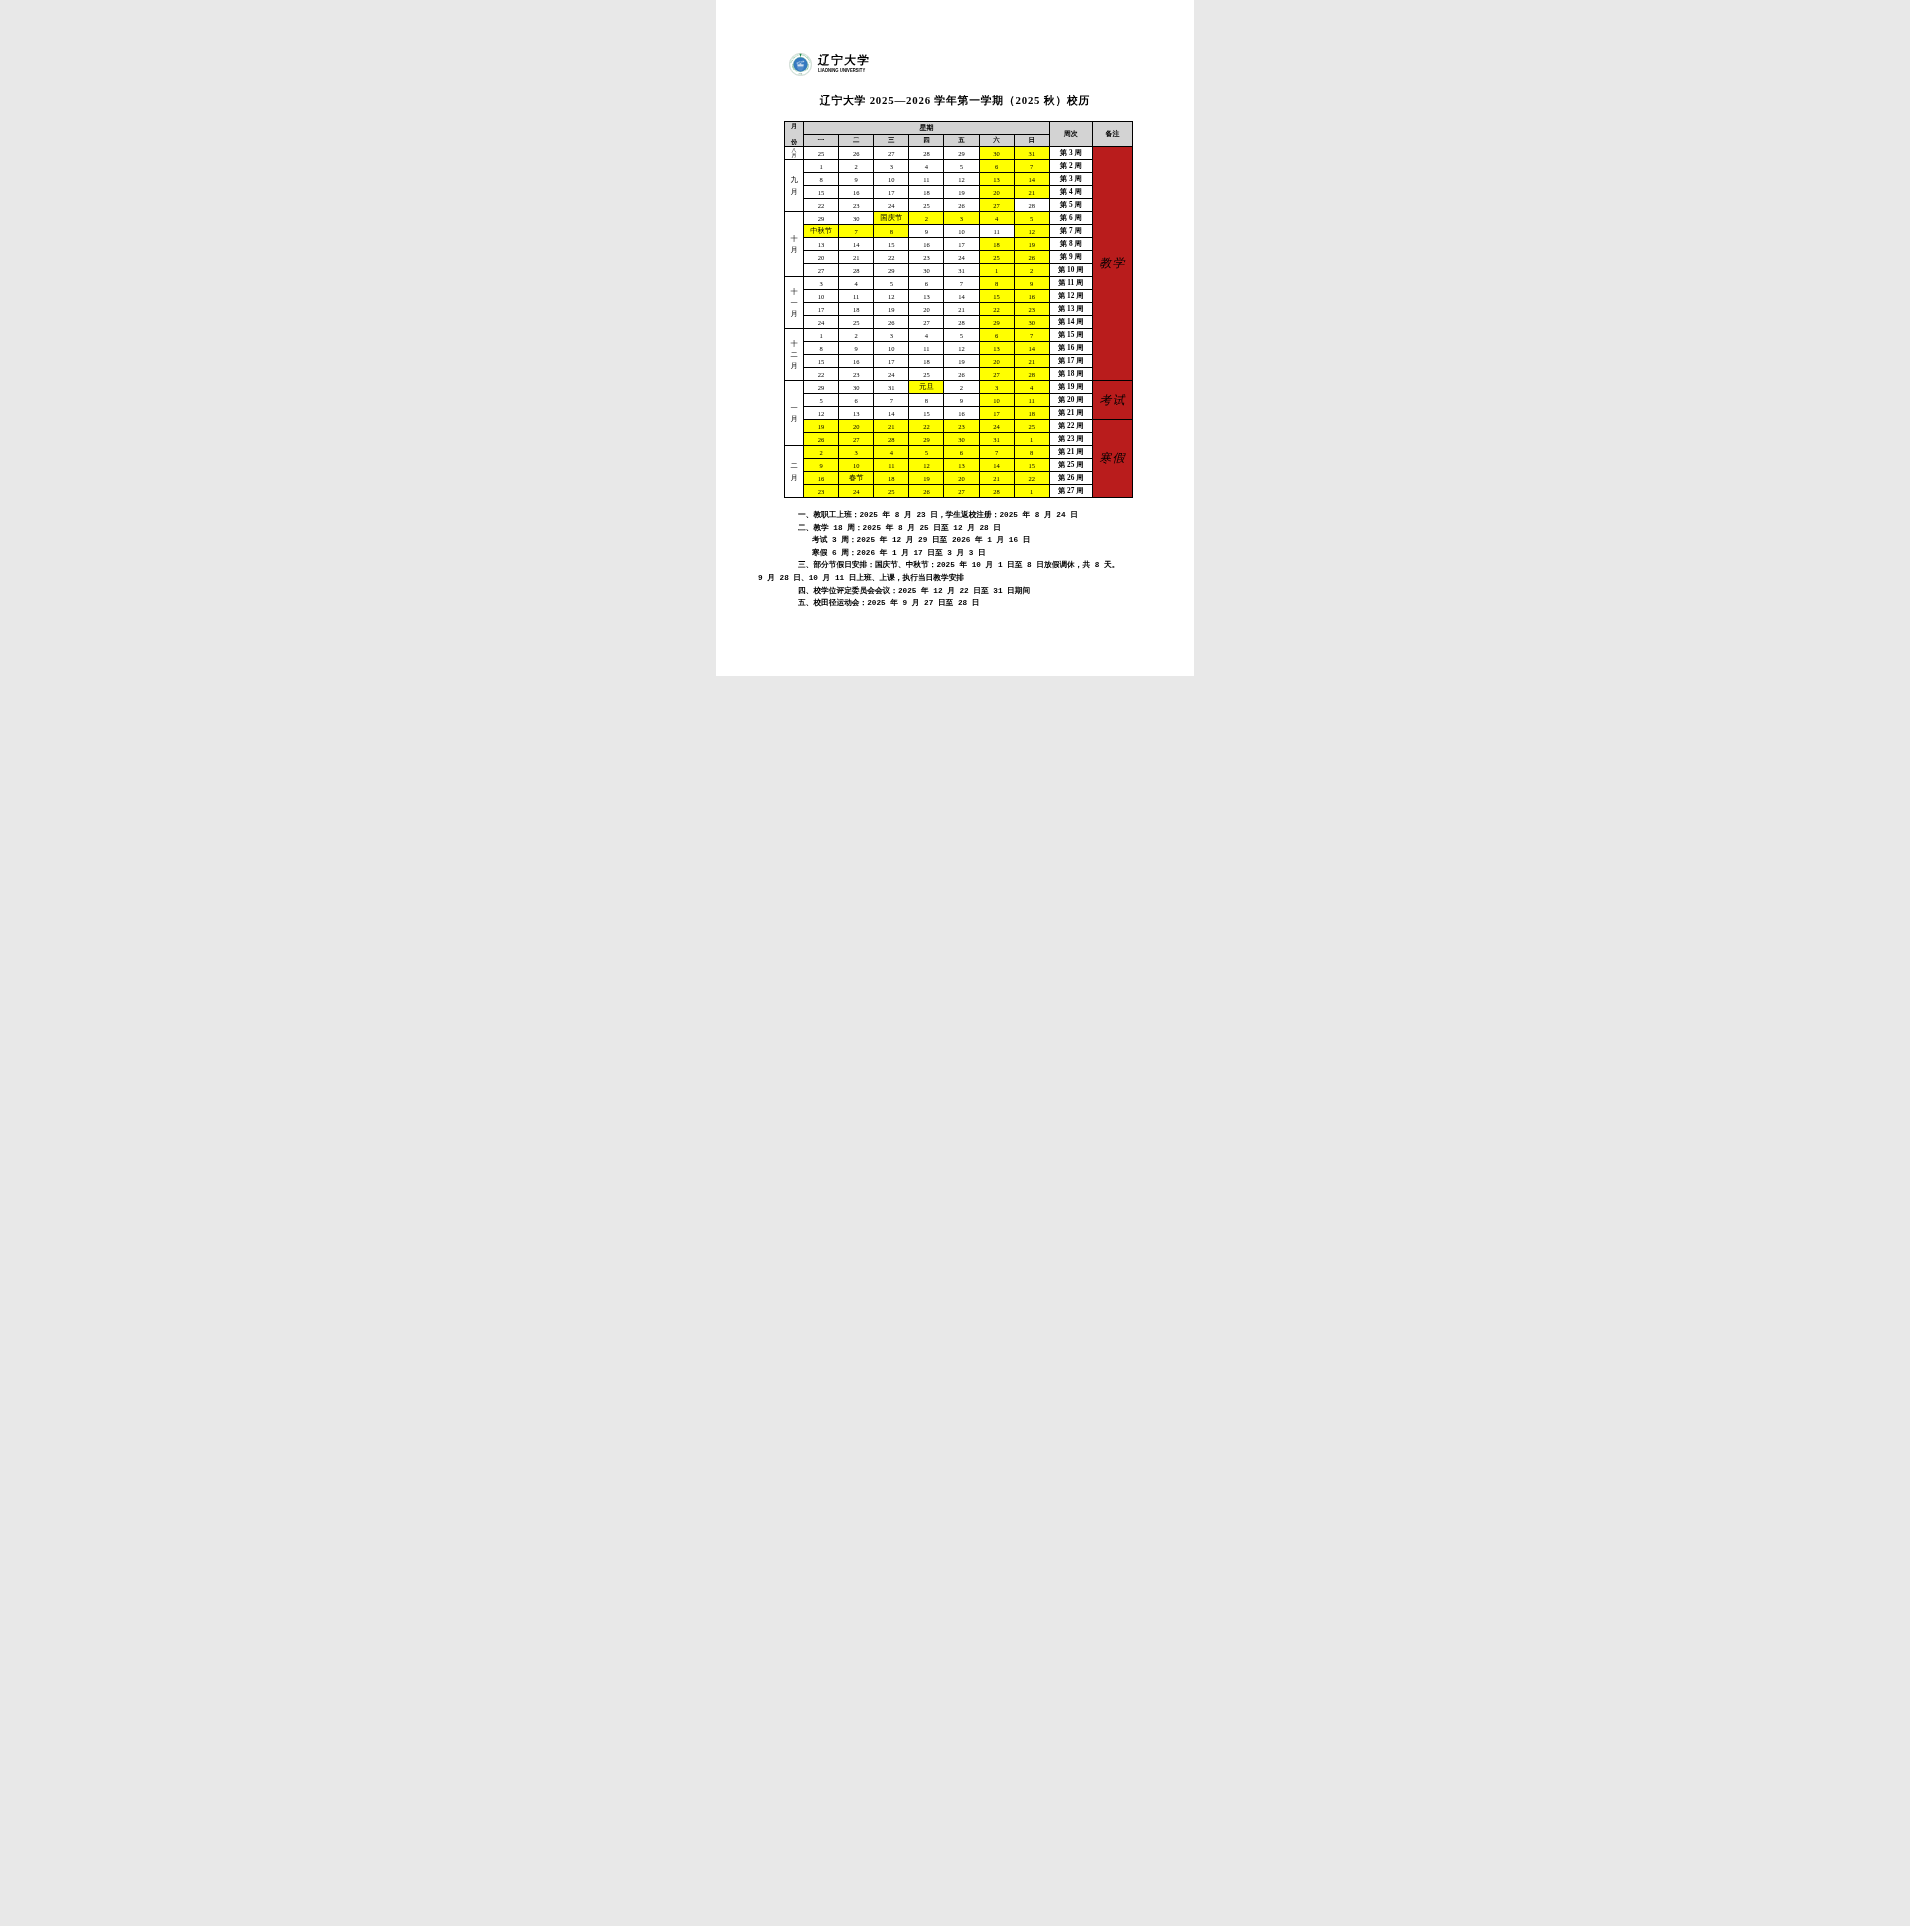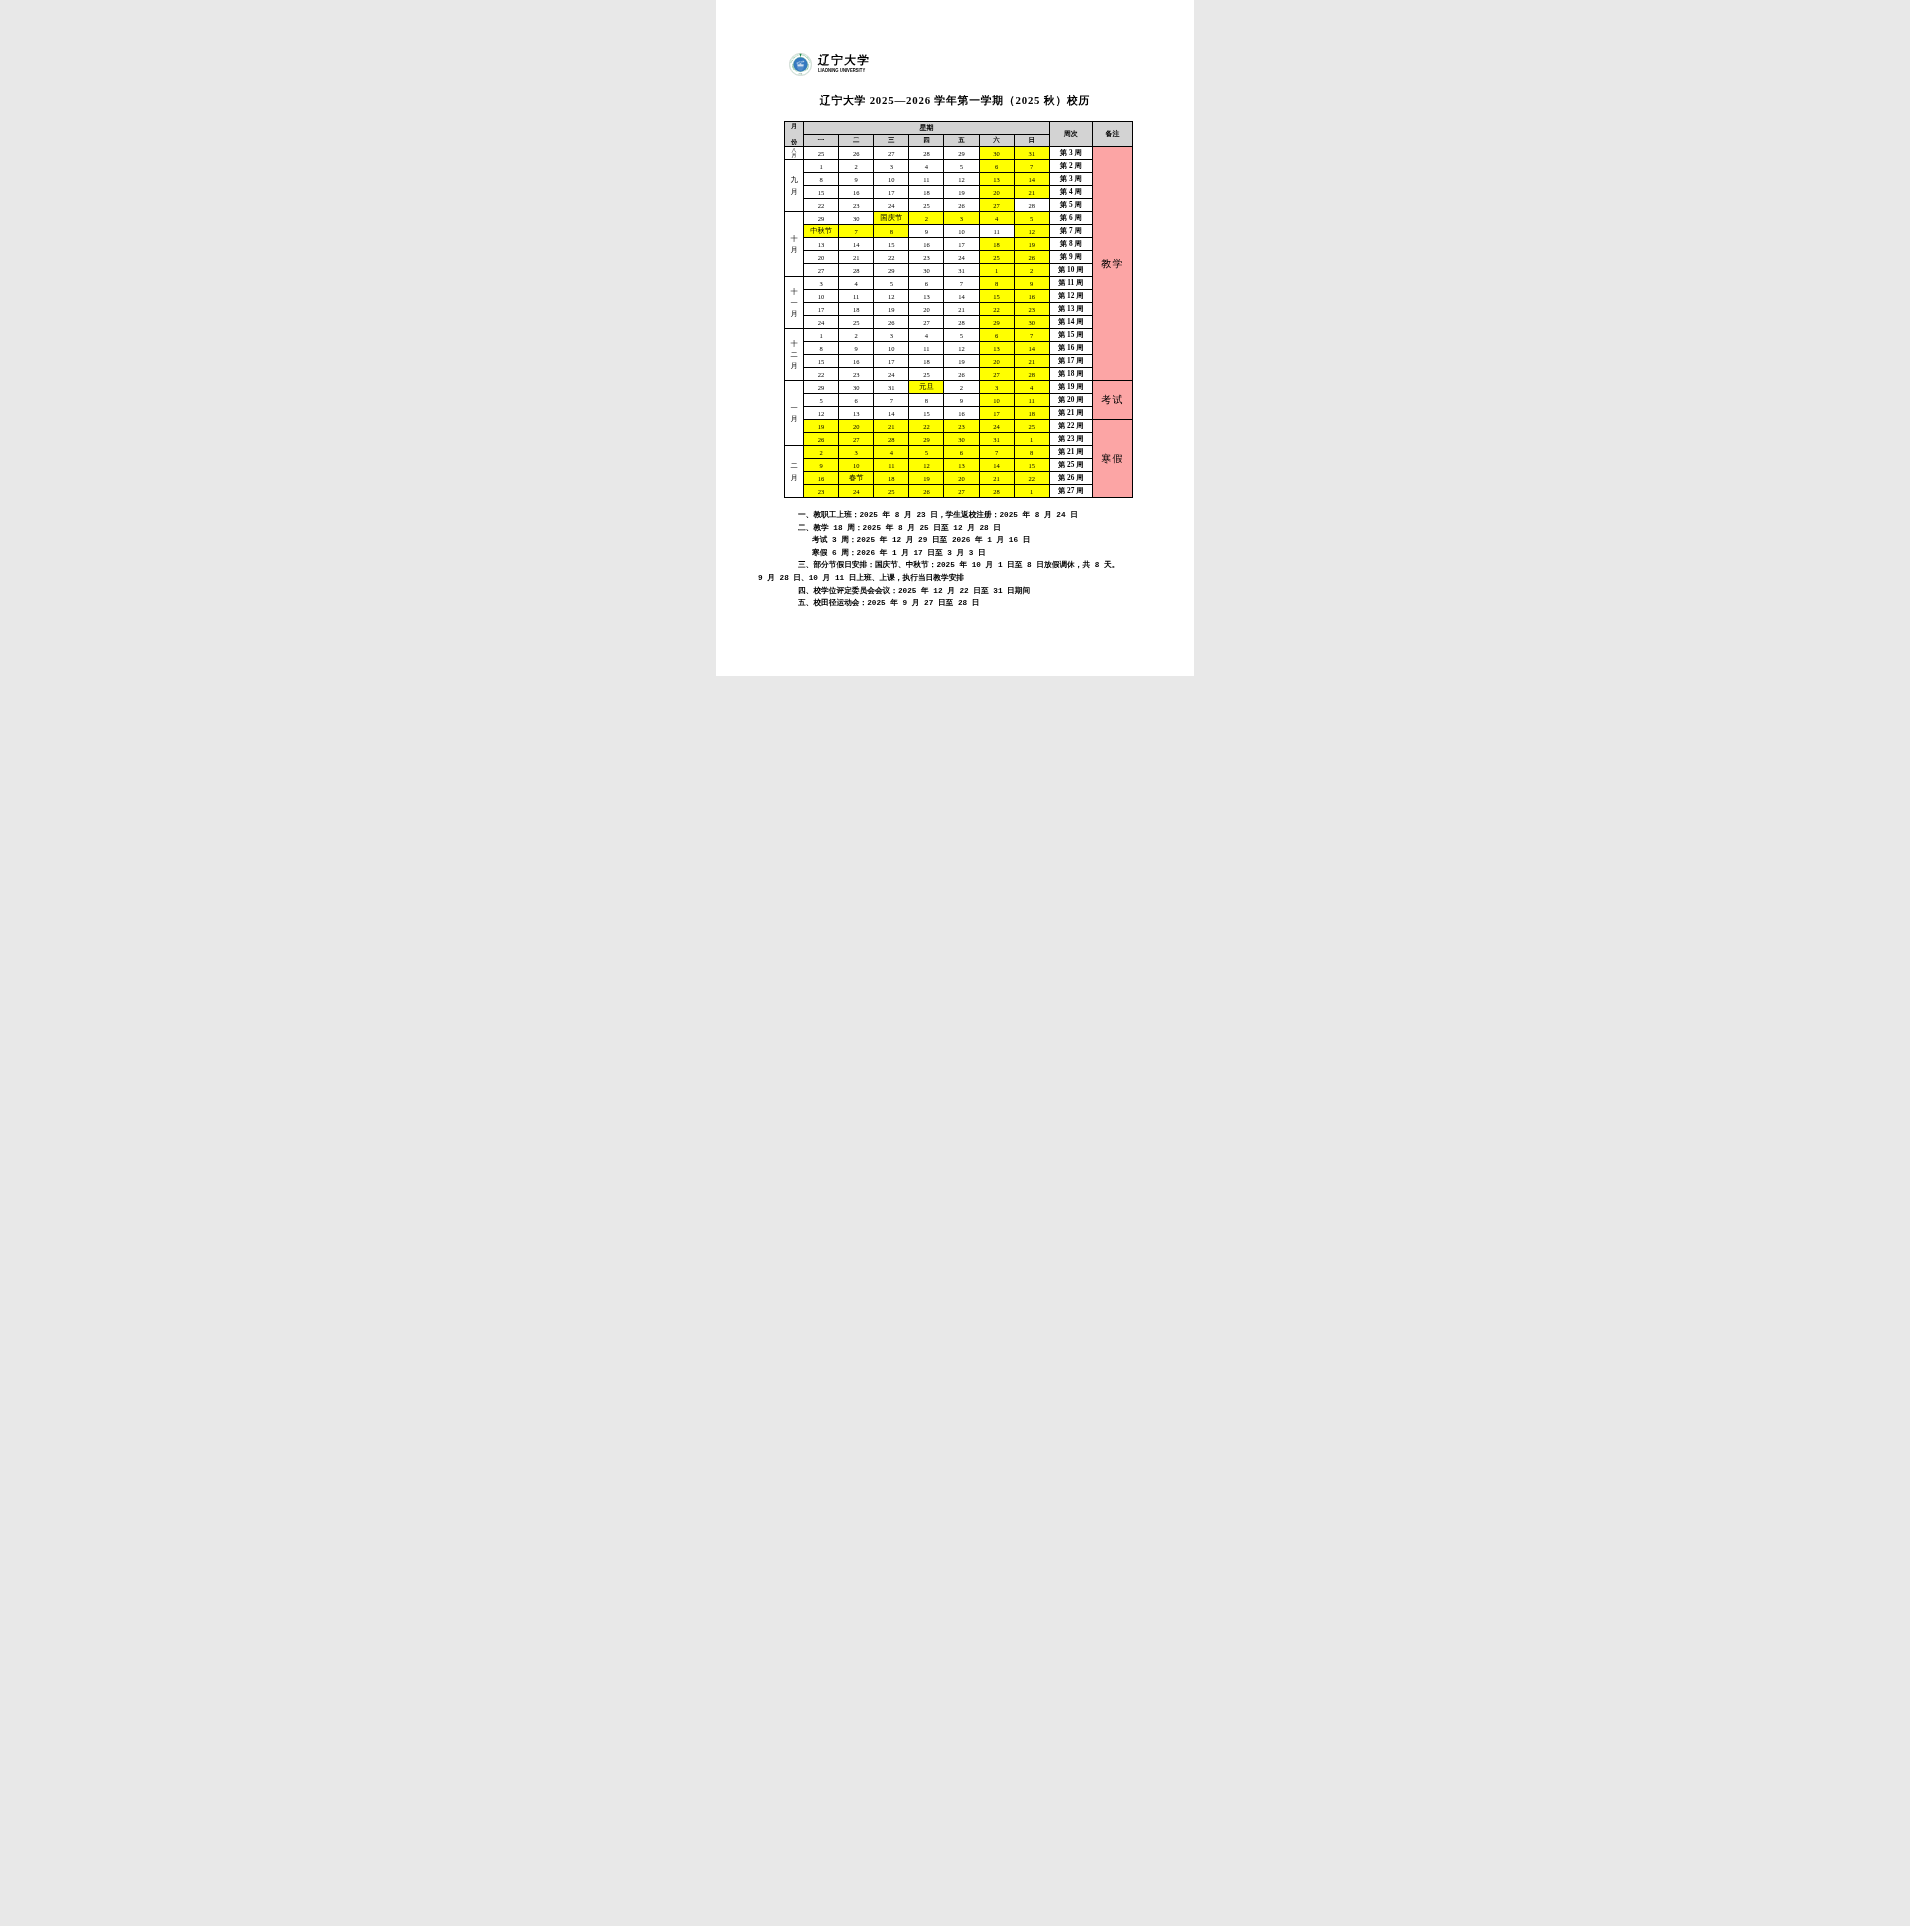--- a/index.html
+++ b/index.html
@@ -33,21 +33,21 @@
   th.day-name{font-size:6.5px;}
   tbody tr{height:13px;}
   tbody tr:first-child td{border-top-width:1.2px;}
   tbody tr.month-start td{border-top-width:1.2px;}
   td.day{font-size:6.5px;}
   td.day.holiday{font-size:7.3px;letter-spacing:0;}
   td.hl{background:var(--hl);}
   td.week-no{font-size:7.3px;font-weight:bold;white-space:nowrap;}
   td.month-cell .vchar{display:block;font-size:7.3px;line-height:1.55;}
   td.month-cell.compact .vchar{font-size:5px;line-height:1.1;}
-  td.remark-cell{font-size:10px;letter-spacing:1.2px;background:#fca5a5;}
+  td.remark-cell{font-size:12px;letter-spacing:1.2px;background:#b91c1c;font-style:italic;}
 
   
   .notes{position:absolute;left:0;top:509px;width:478px;
          font-family:Liberation Mono, monospace;font-weight:bold;
          font-size:7.7px;line-height:12.6px;white-space:nowrap;}
   .note{margin:0;}
   .note.indent0{margin-left:42px;}
   .note.indent1{margin-left:82px;}
   .note.indent2{margin-left:96px;}
 </style>

